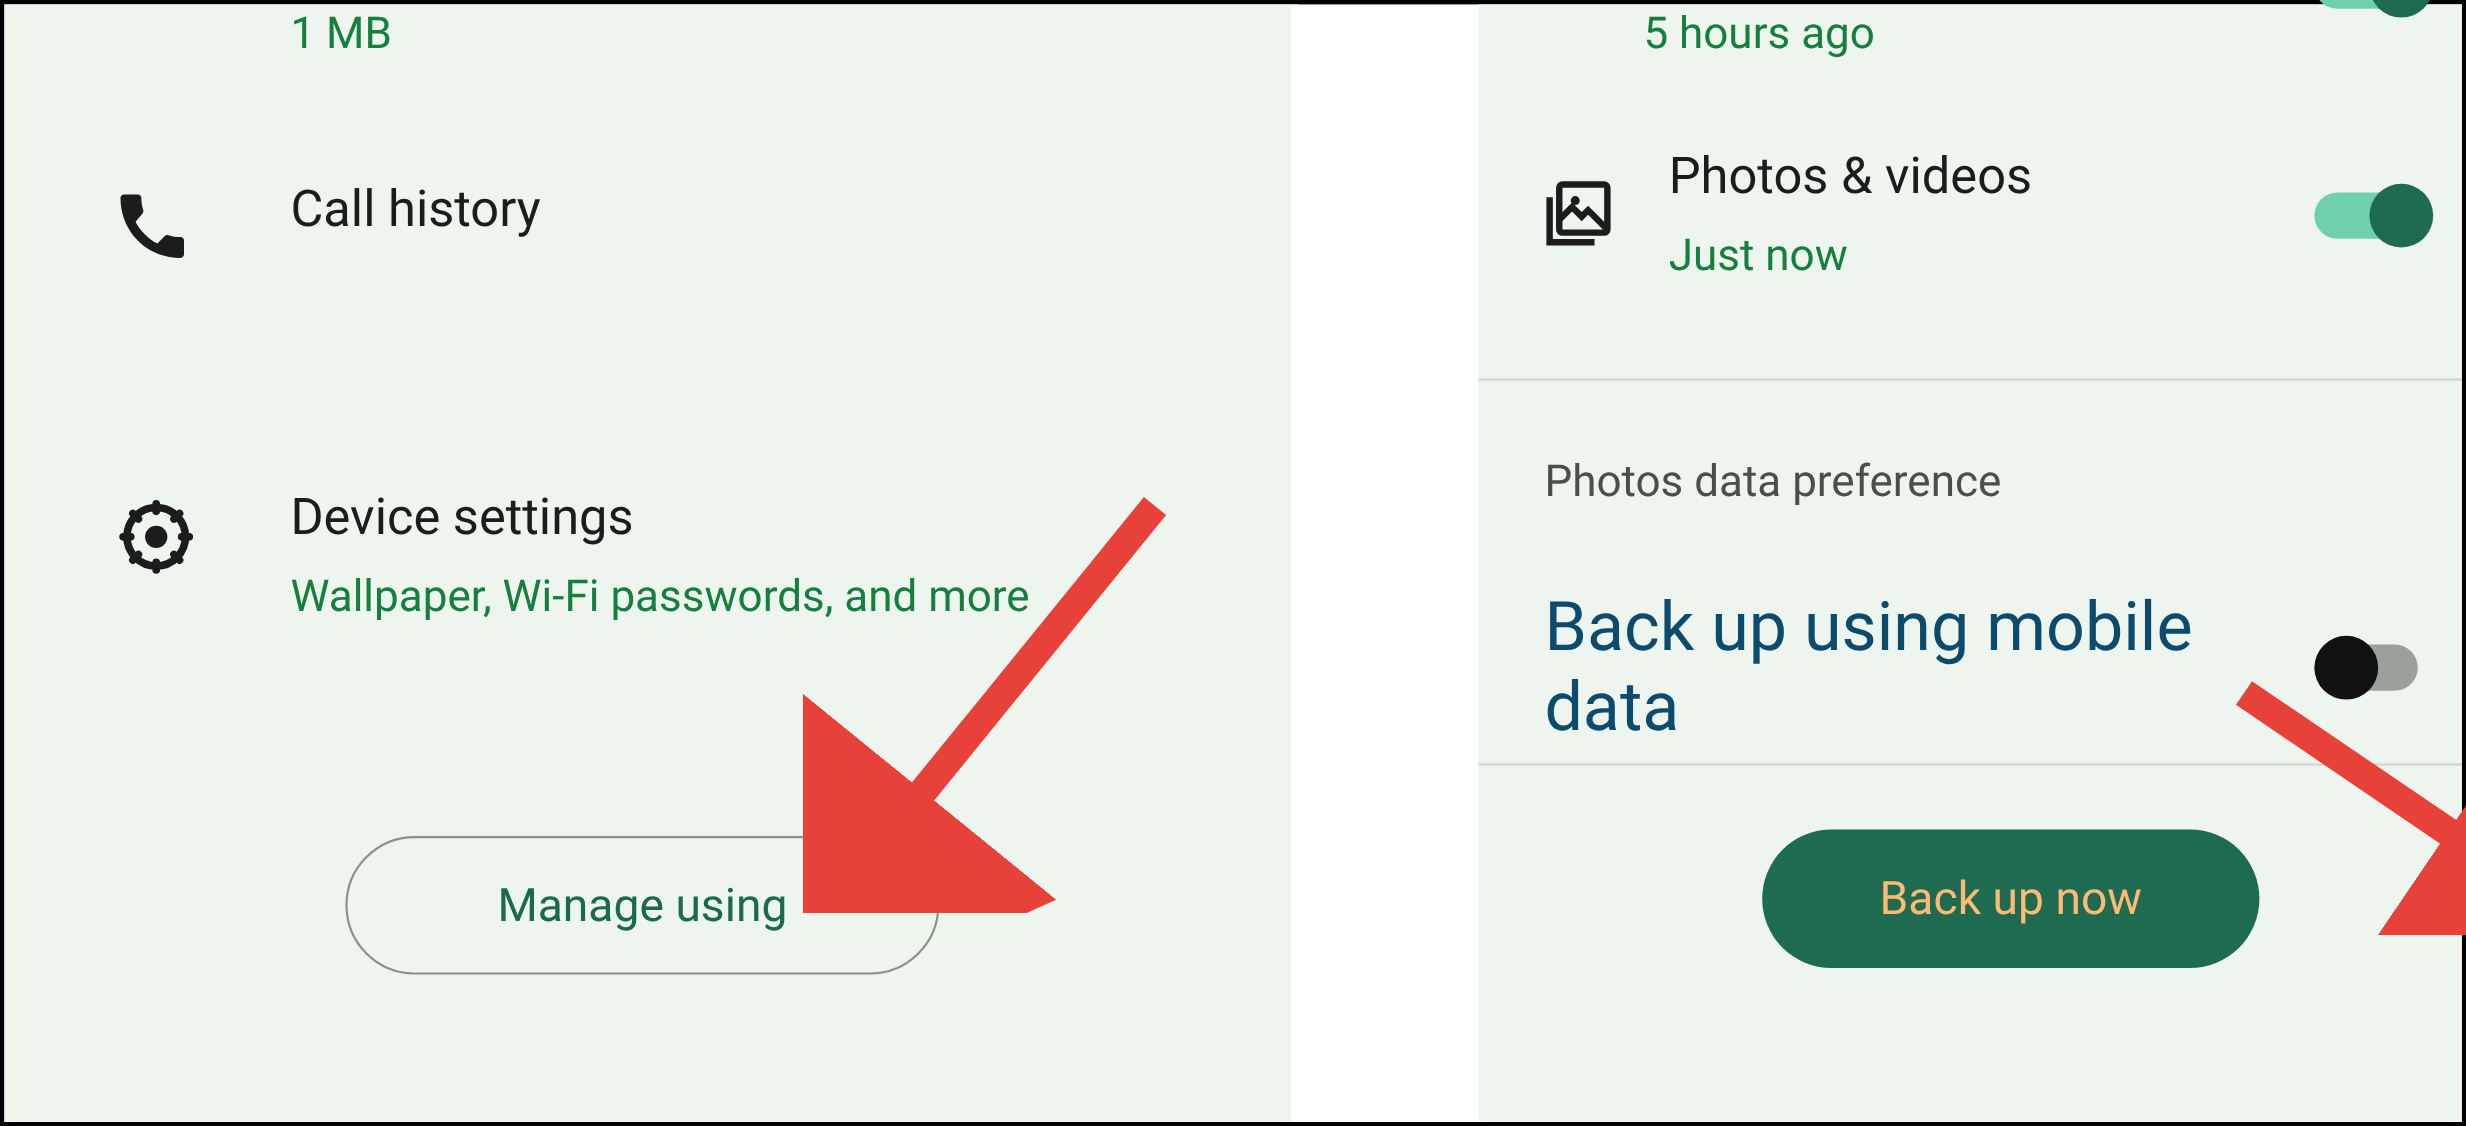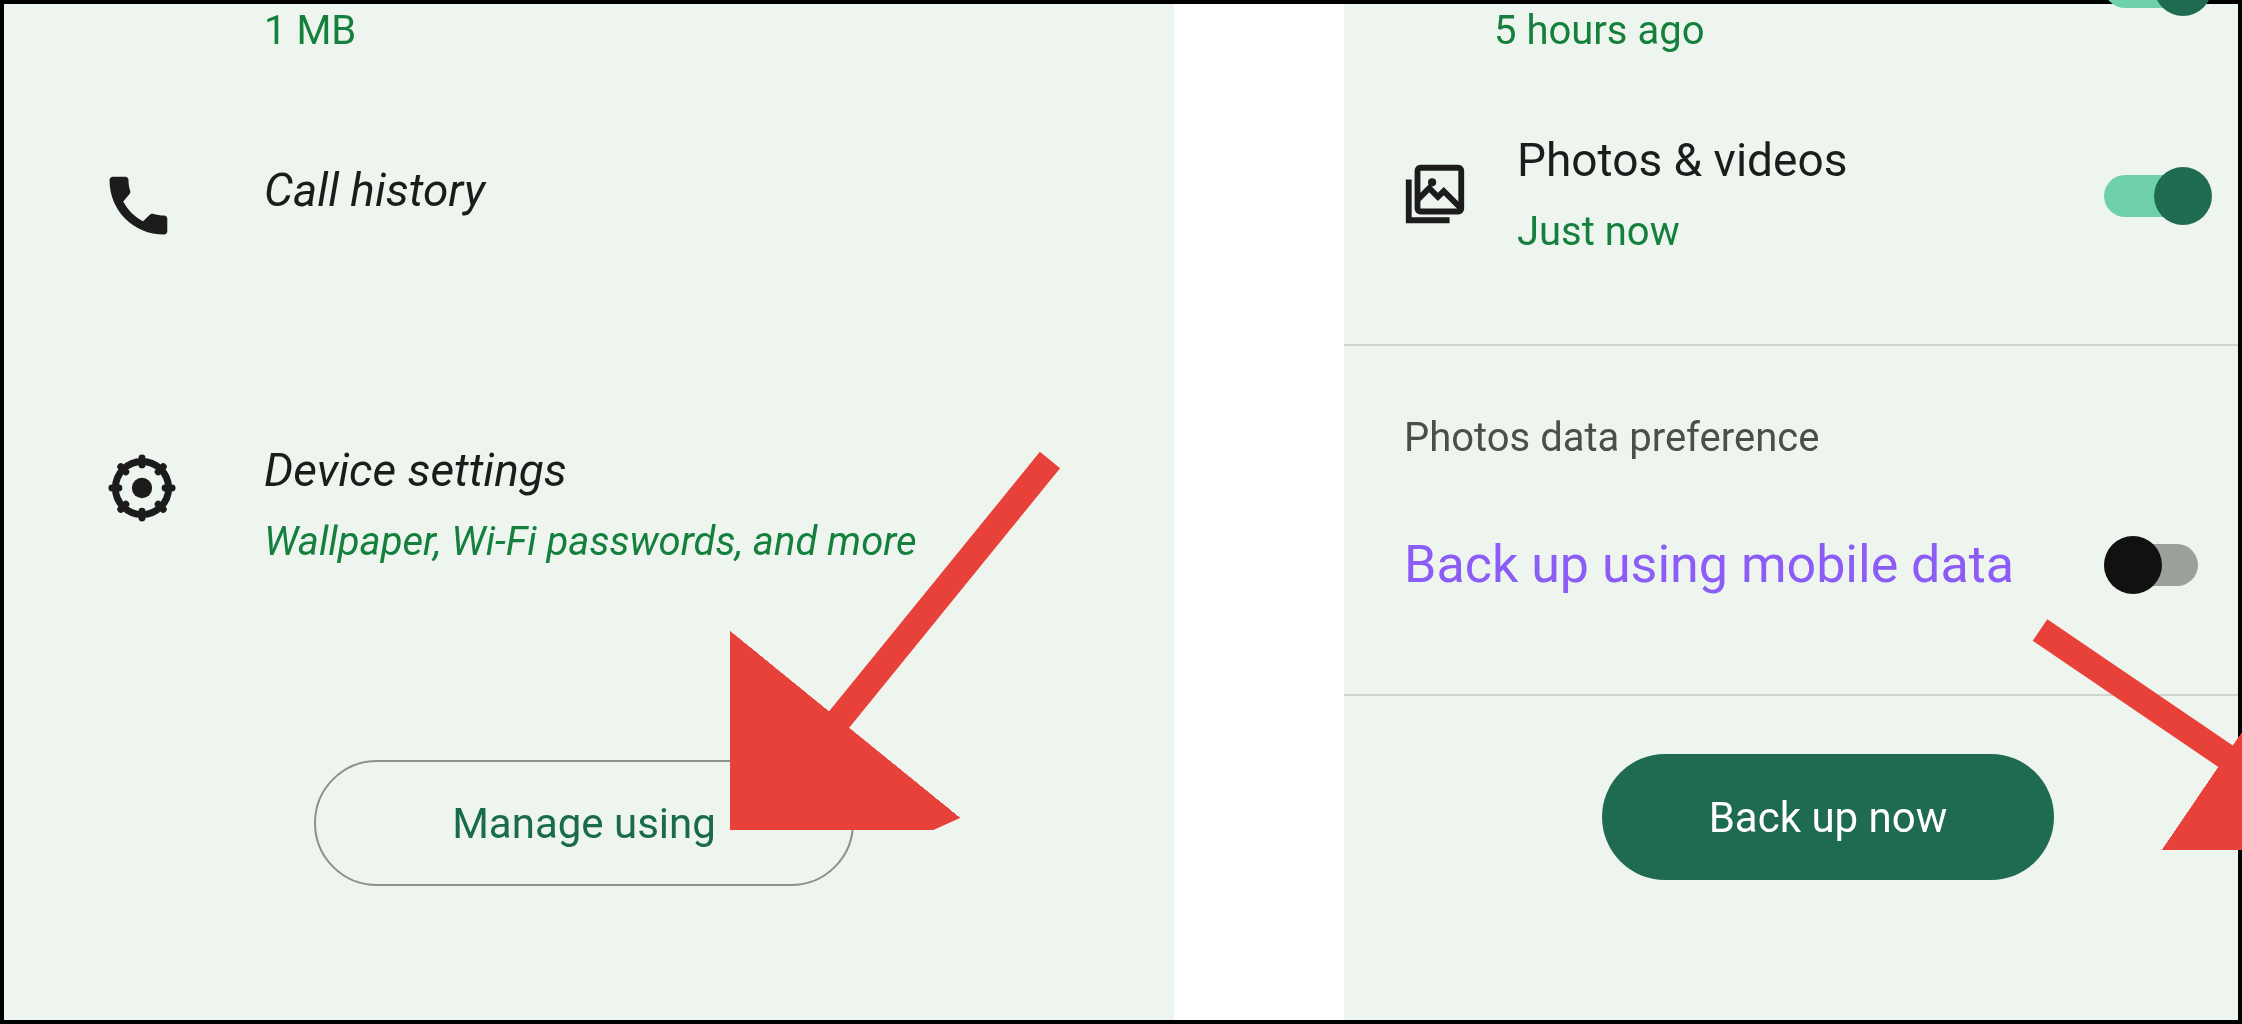--- a/index.html
+++ b/index.html
@@ -37,21 +37,21 @@
     display: flex;
     align-items: flex-start;
   }
   .icon-col {
     width: 260px;
     display: flex;
     justify-content: flex-start;
     padding-left: 100px;
   }
   .icon-col svg { display: block; }
-  .text-col { flex: 1; padding-right: 56px; font-style: italic; }
+  .text-col { flex: 1; padding-right: 56px; }
   .title {
     font-size: 46px;
     font-weight: 400;
     color: #1c1c1c;
     line-height: 1.15;
   }
   .sub {
     font-size: 40px;
     color: #15803d;
     line-height: 1.35;
@@ -70,35 +70,35 @@
     cursor: pointer;
     user-select: none;
   }
   .btn-outline {
     border: 2px solid #8a918a;
     color: #1a6a4e;
     background: transparent;
   }
   .btn-fill {
     background: #1f6b52;
-    color: #ffffff;
+    color: #fdba74;
     border: none;
   }
 
   
   .row {
     position: absolute;
     left: 0; right: 0;
     display: flex;
     align-items: center;
     gap: 21px;
   }
   .row .label {
-    font-size: 52px;
-    color: #8b5cf6;
+    font-size: 62px;
+    color: #0c4a6e;
   }
   .section-label {
     position: absolute;
     left: 60px;
     font-size: 40px;
     color: #4a4f4a;
   }
 
   
   .toggle {

